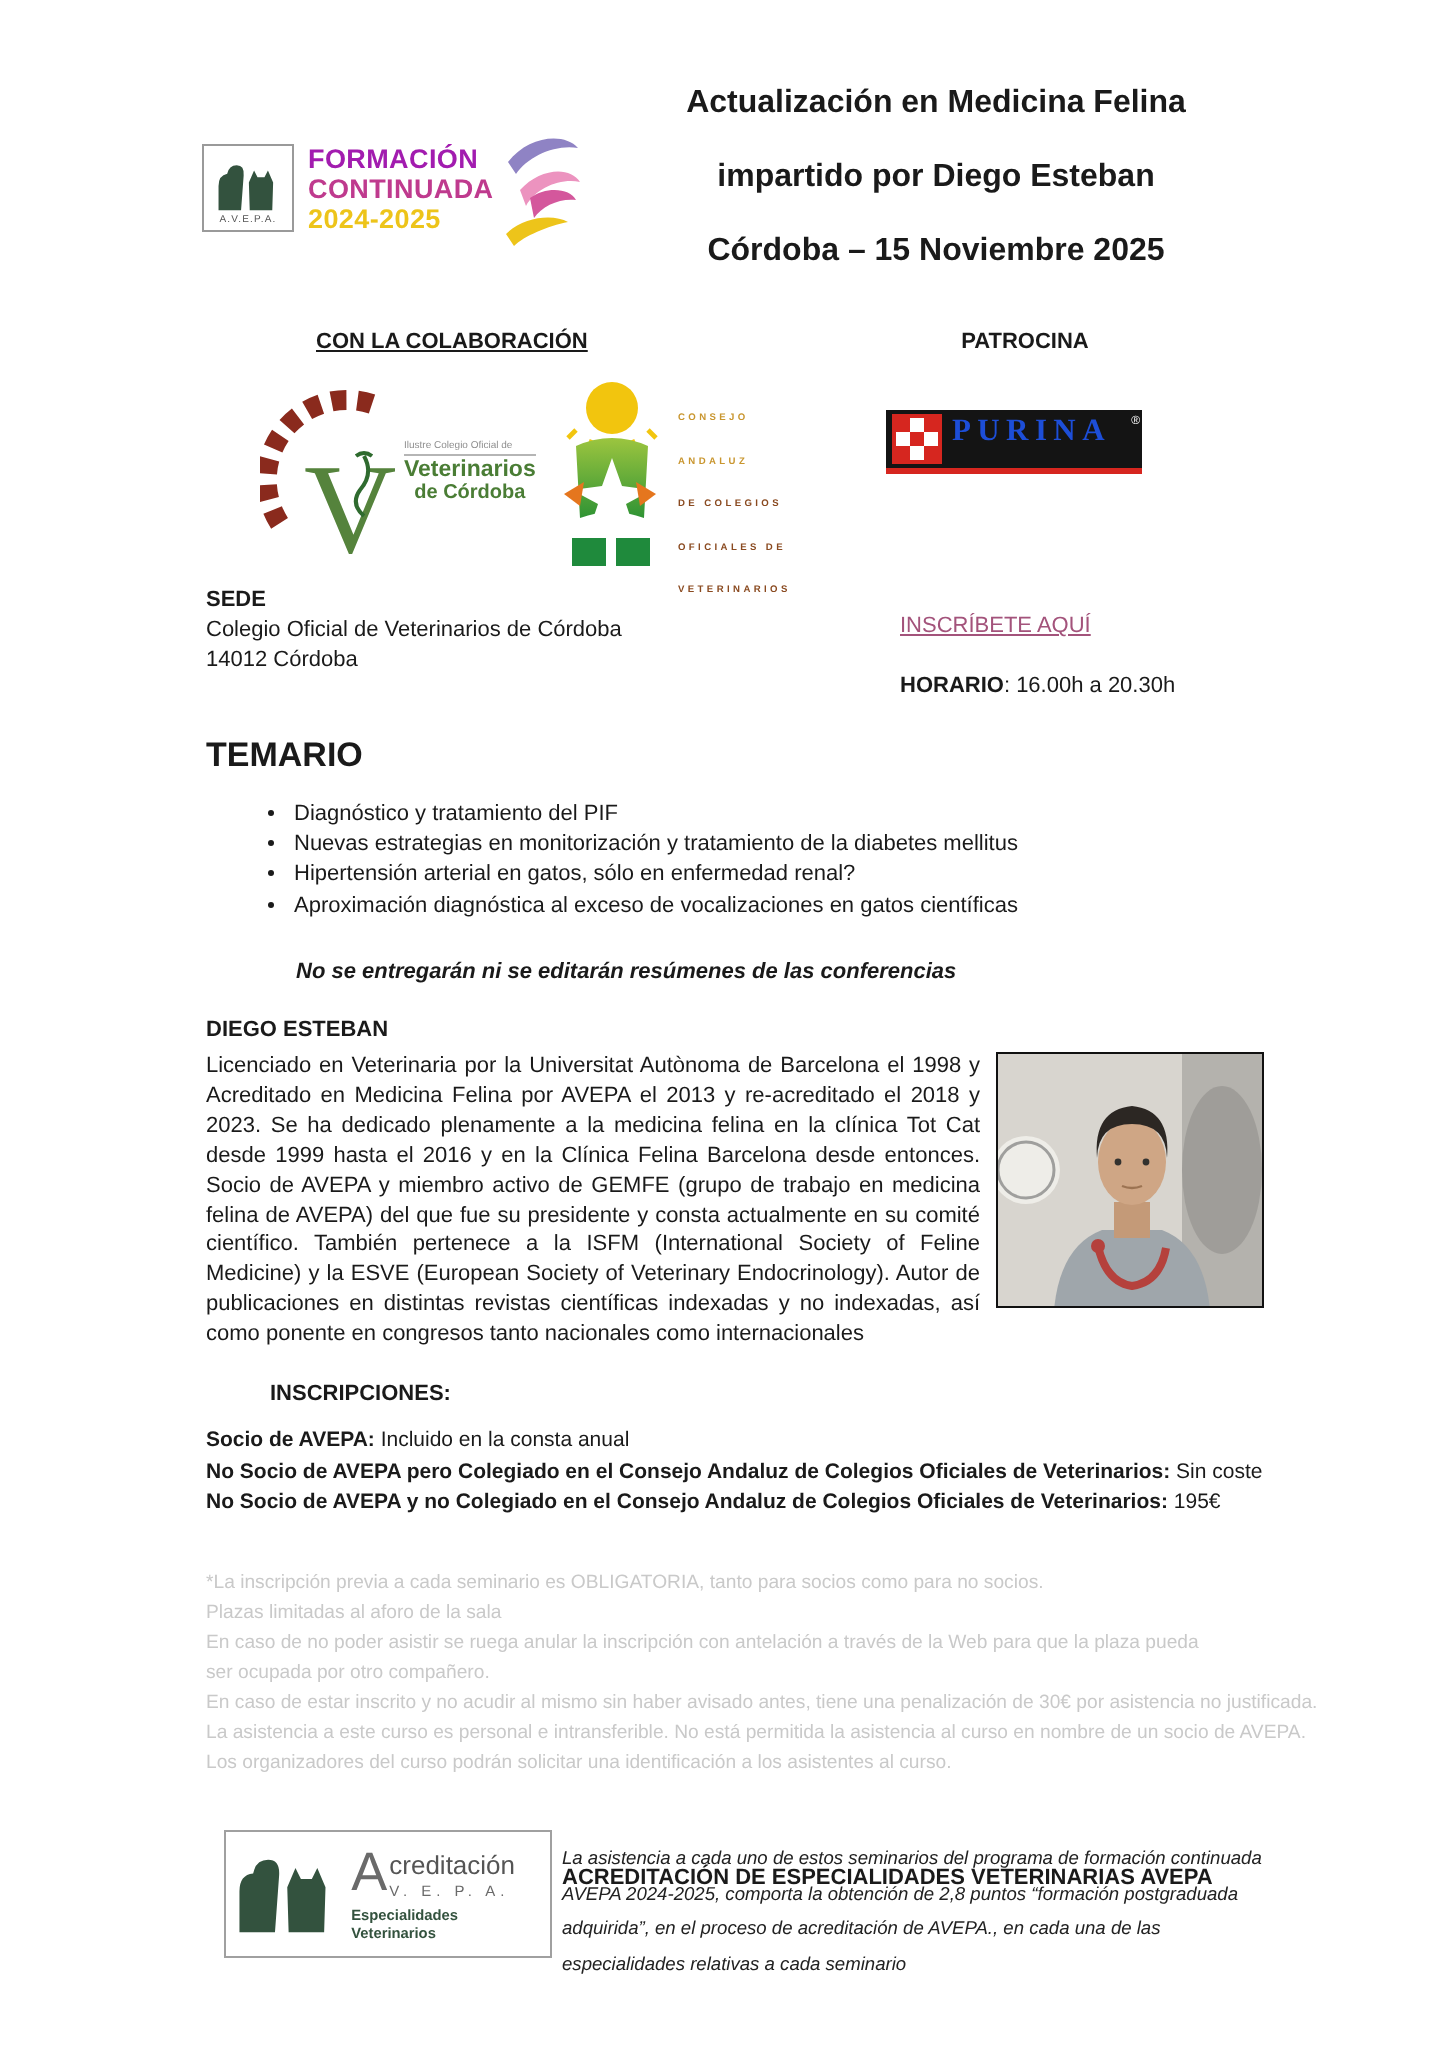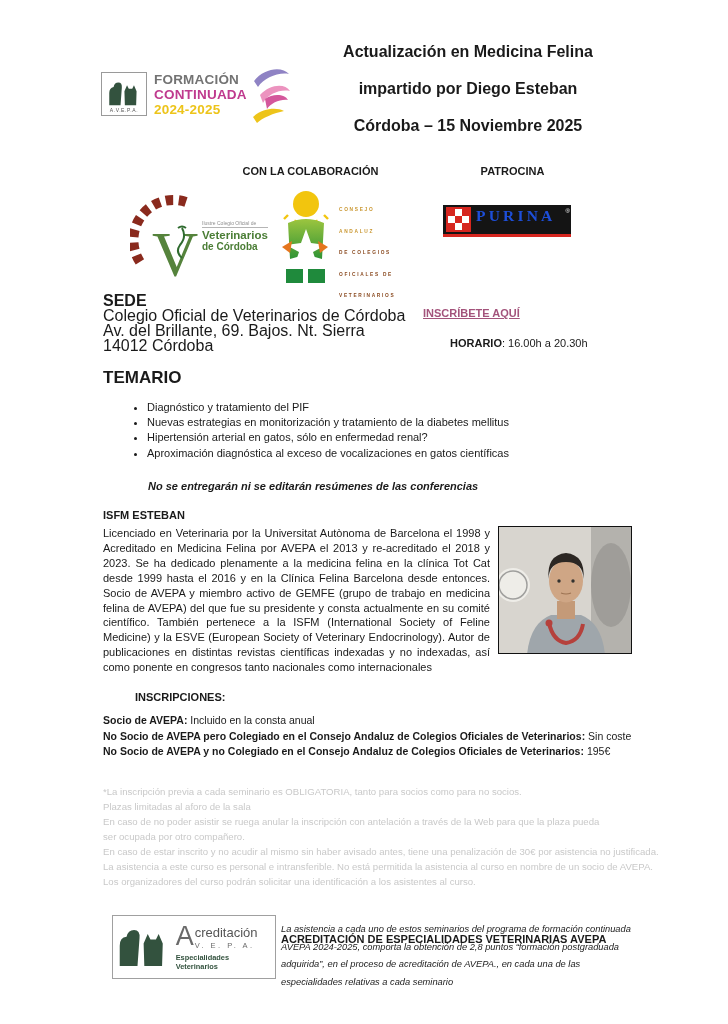--- a/index.html
+++ b/index.html
@@ -6,57 +6,57 @@
   html,body { background:#ffffff; }
   body { font-family:"Liberation Sans", sans-serif; color:#1a1a1a; }
   .page { position:relative; width:728px; height:1024px; background:#fff; overflow:hidden; margin:0 auto; }
 
   
   .fc-logo { position:absolute; left:101px; top:72px; display:flex; align-items:flex-start; }
   .fc-box { width:46px; height:44px; border:1px solid #9a9a9a; display:flex; flex-direction:column; align-items:center; justify-content:flex-end; padding-bottom:2px; }
   .fc-box svg { display:block; }
   .fc-avepa { font-size:5px; letter-spacing:.6px; color:#555; margin-top:1px; }
   .fc-text { margin-left:7px; font-weight:bold; font-size:13.5px; line-height:15px; letter-spacing:.2px; }
-  .fc-l1 { color:#737373; }
+  .fc-l1 { color:#a21caf; }
   .fc-l2 { color:#bf3a8e; }
   .fc-l3 { color:#edc41a; }
   .fc-swoosh { margin-left:1px; margin-top:-7px; }
 
   .title-block { position:absolute; left:318px; top:42px; width:300px; text-align:center; font-weight:bold; font-size:16px; }
   .title-line { line-height:19px; margin-bottom:18px; }
 
-  .collab-label { position:absolute; left:158px; top:165px; width:305px; text-align:center; font-weight:bold; font-size:11px; }
+  .collab-label { position:absolute; left:158px; top:165px; width:305px; text-align:left; font-weight:bold; font-size:11px;text-decoration:underline; }
   .patrocina-label { position:absolute; left:440px; top:165px; width:145px; text-align:center; font-weight:bold; font-size:11px; }
 
   
   .cordoba-logo { position:absolute; left:130px; top:194px; display:flex; align-items:center; }
   .cordoba-text { margin-left:-8px; margin-top:-10px; }
   .cordoba-t1 { font-size:5px; color:#8f8f8f; border-bottom:1px solid #b5b5b5; padding-bottom:1px; margin-bottom:1px; }
   .cordoba-t2 { font-size:11.5px; font-weight:bold; color:#4a7d35; }
-  .cordoba-t3 { font-size:10px; font-weight:bold; color:#4a7d35; text-align:left; }
+  .cordoba-t3 { font-size:10px; font-weight:bold; color:#4a7d35; text-align:center; }
 
   
   .consejo-logo { position:absolute; left:276px; top:189px; display:flex; }
   .consejo-text { margin-left:5px; padding-top:10px; }
   .consejo-line { font-size:4.8px; letter-spacing:1.7px; line-height:21.5px; font-weight:bold; }
   .consejo-gold { color:#c9962f; }
   .consejo-brown { color:#8a4a20; }
 
   
   .purina-logo { position:absolute; left:443px; top:205px; width:128px; height:33px; }
   .purina-black { position:absolute; left:0; right:0; top:0; height:29px; background:#141414; }
   .purina-redline { position:absolute; left:0; right:0; top:29px; height:3px; background:#d6261f; }
   .purina-check { position:absolute; left:3px; top:2px; width:25px; height:25px; background:#fff; border:2px solid #d6261f; }
   .purina-word { position:absolute; left:33px; top:2px; color:#1d4ed8; font-weight:bold; font-size:15.5px; letter-spacing:3.2px;font-family:Liberation Serif, serif; }
   .purina-reg { position:absolute; right:1px; top:3px; color:#fff; font-size:6px; }
 
   
-  .sede-block { position:absolute; left:103px; top:293px; font-size:16px; line-height:15px; }
+  .sede-block { position:absolute; left:103px; top:293px; font-size:11px; line-height:15px; }
   .bold { font-weight:bold; }
-  .inscribete-link { position:absolute; left:423px; top:307px; font-size:11px; font-weight:bold; color:#a3537b; text-decoration:underline; cursor:pointer; }
+  .inscribete-link { position:absolute; left:450px; top:307px; font-size:11px; font-weight:normal; color:#a3537b; text-decoration:underline; cursor:pointer; }
   .horario-line { position:absolute; left:450px; top:337px; font-size:11px; }
 
   
   .temario-heading { position:absolute; left:103px; top:368px; font-size:17px; font-weight:bold;text-align:center; }
   .temario-list { position:absolute; left:131px; top:400px; width:495px; list-style-position:outside; padding-left:16px; }
   .temario-list li { font-size:11px; line-height:15.2px; }
   .temario-note { position:absolute; left:148px; top:480px; font-size:11px; font-weight:bold; font-style:italic; }
 
   
   .speaker-block { position:absolute; left:103px; top:509px; width:529px; }
@@ -176,41 +176,40 @@
         <rect x="14" y="14" width="7" height="7" fill="#d6261f"></rect>
       </svg>
     </div>
     <div class="purina-word">PURINA</div>
     <div class="purina-reg">®</div>
   </div>
 
   <div class="sede-block">
     <div class="bold">SEDE</div>
     <div>Colegio Oficial de Veterinarios de Córdoba</div>
-    <div>Av. del Brillante, 69. Bajos. Nt. Sierra</div>
     <div>14012 Córdoba</div>
   </div>
 
   <a class="inscribete-link">INSCRÍBETE AQUÍ</a>
 
   <div class="horario-line">
     <span class="bold">HORARIO</span><span>: 16.00h a 20.30h</span>
   </div>
 
   <div class="temario-heading">TEMARIO</div>
   <ul class="temario-list">
     <li>Diagnóstico y tratamiento del PIF</li>
     <li>Nuevas estrategias en monitorización y tratamiento de la diabetes mellitus</li>
     <li>Hipertensión arterial en gatos, sólo en enfermedad renal?</li>
     <li>Aproximación diagnóstica al exceso de vocalizaciones en gatos científicas</li>
   </ul>
   <div class="temario-note">No se entregarán ni se editarán resúmenes de las conferencias</div>
 
   <div class="speaker-block">
-    <div class="speaker-name">ISFM ESTEBAN</div>
+    <div class="speaker-name">DIEGO ESTEBAN</div>
     <div class="speaker-photo">
       <svg width="134" height="128" viewBox="0 0 134 128">
         <rect width="134" height="128" fill="#d8d5cf"></rect>
         <rect x="92" width="42" height="128" fill="#b4b2ad"></rect>
         <ellipse cx="112" cy="58" rx="20" ry="42" fill="#8e8c88" opacity="0.55"></ellipse>
         <circle cx="14" cy="58" r="17" fill="#f4f2ee" opacity="0.8"></circle>
         <circle cx="14" cy="58" r="14" fill="none" stroke="#6b6b6b" stroke-width="1.5" opacity="0.6"></circle>
         <path d="M28 128 Q31 96 52 88 L82 88 Q103 96 106 128 Z" fill="#9fa6ab"></path>
         <path d="M58 74 L76 74 L76 92 L58 92 Z" fill="#c49a78"></path>
         <ellipse cx="67" cy="54" rx="17" ry="21.5" fill="#cfa685"></ellipse>

